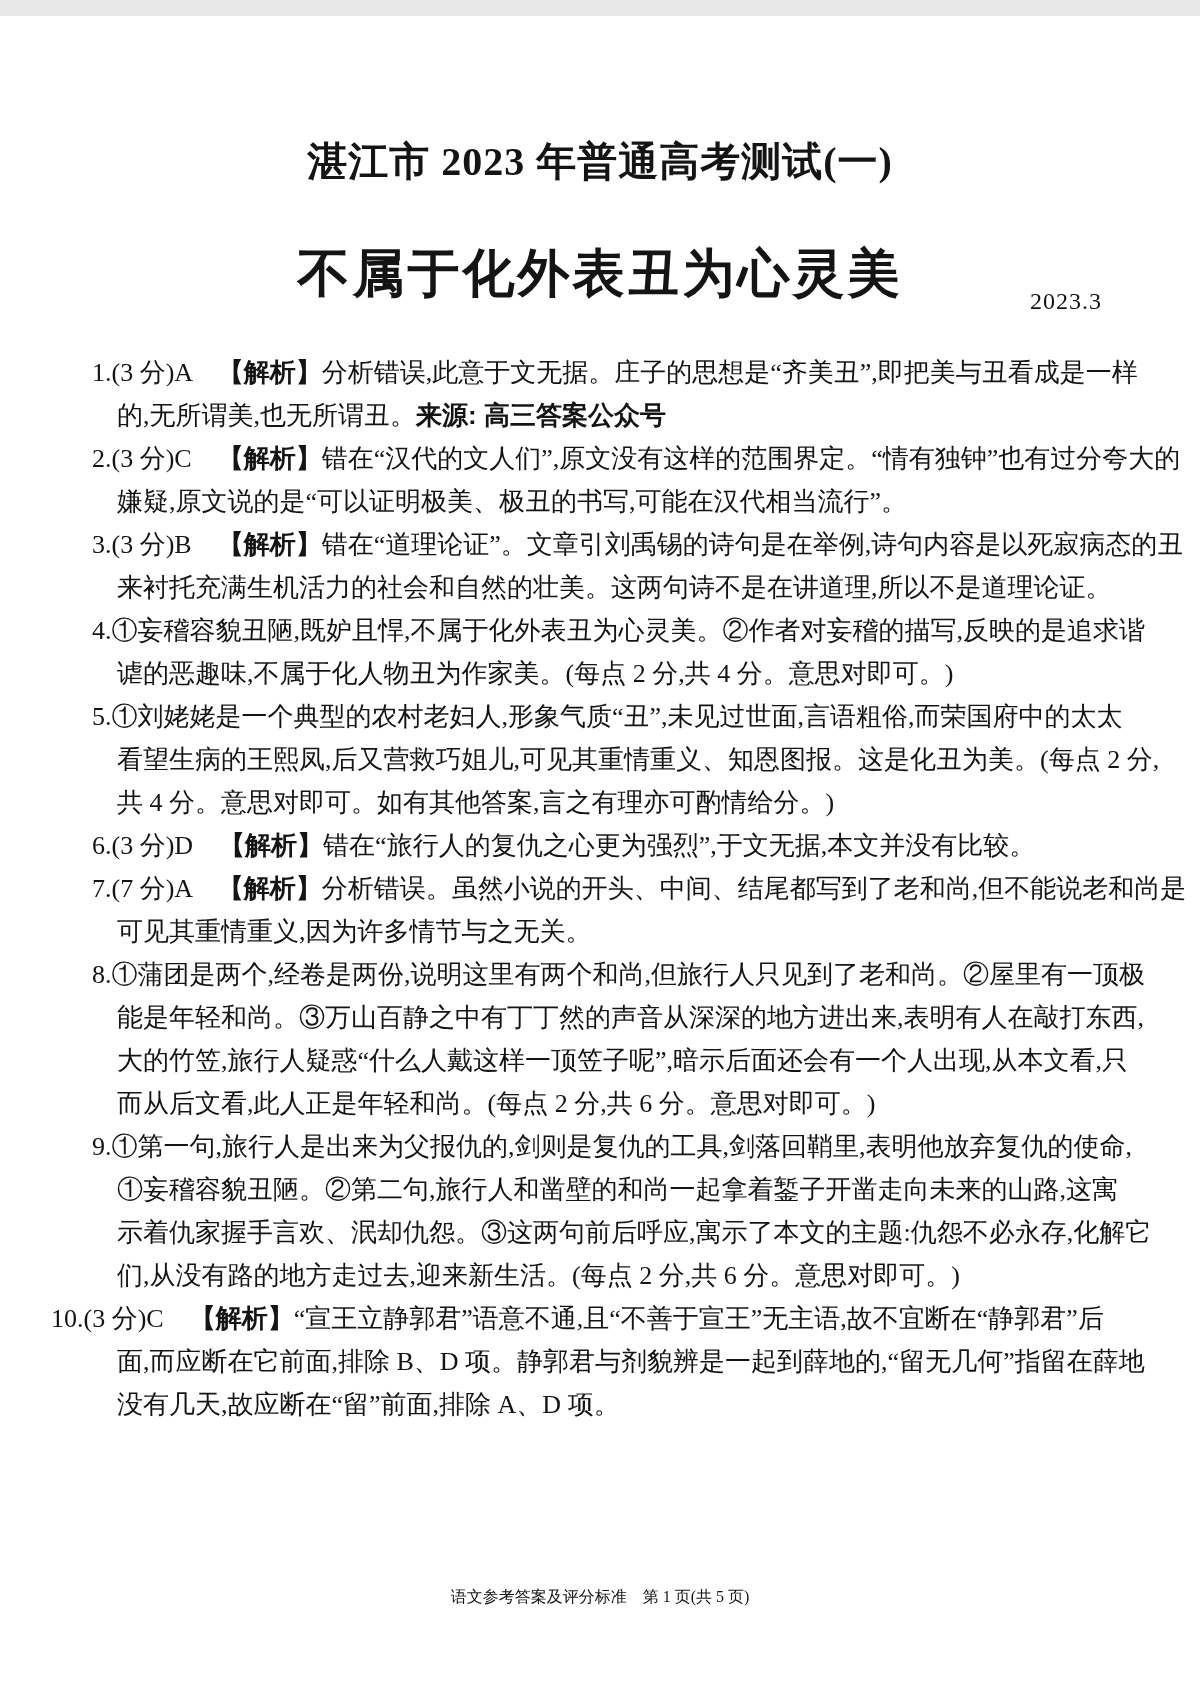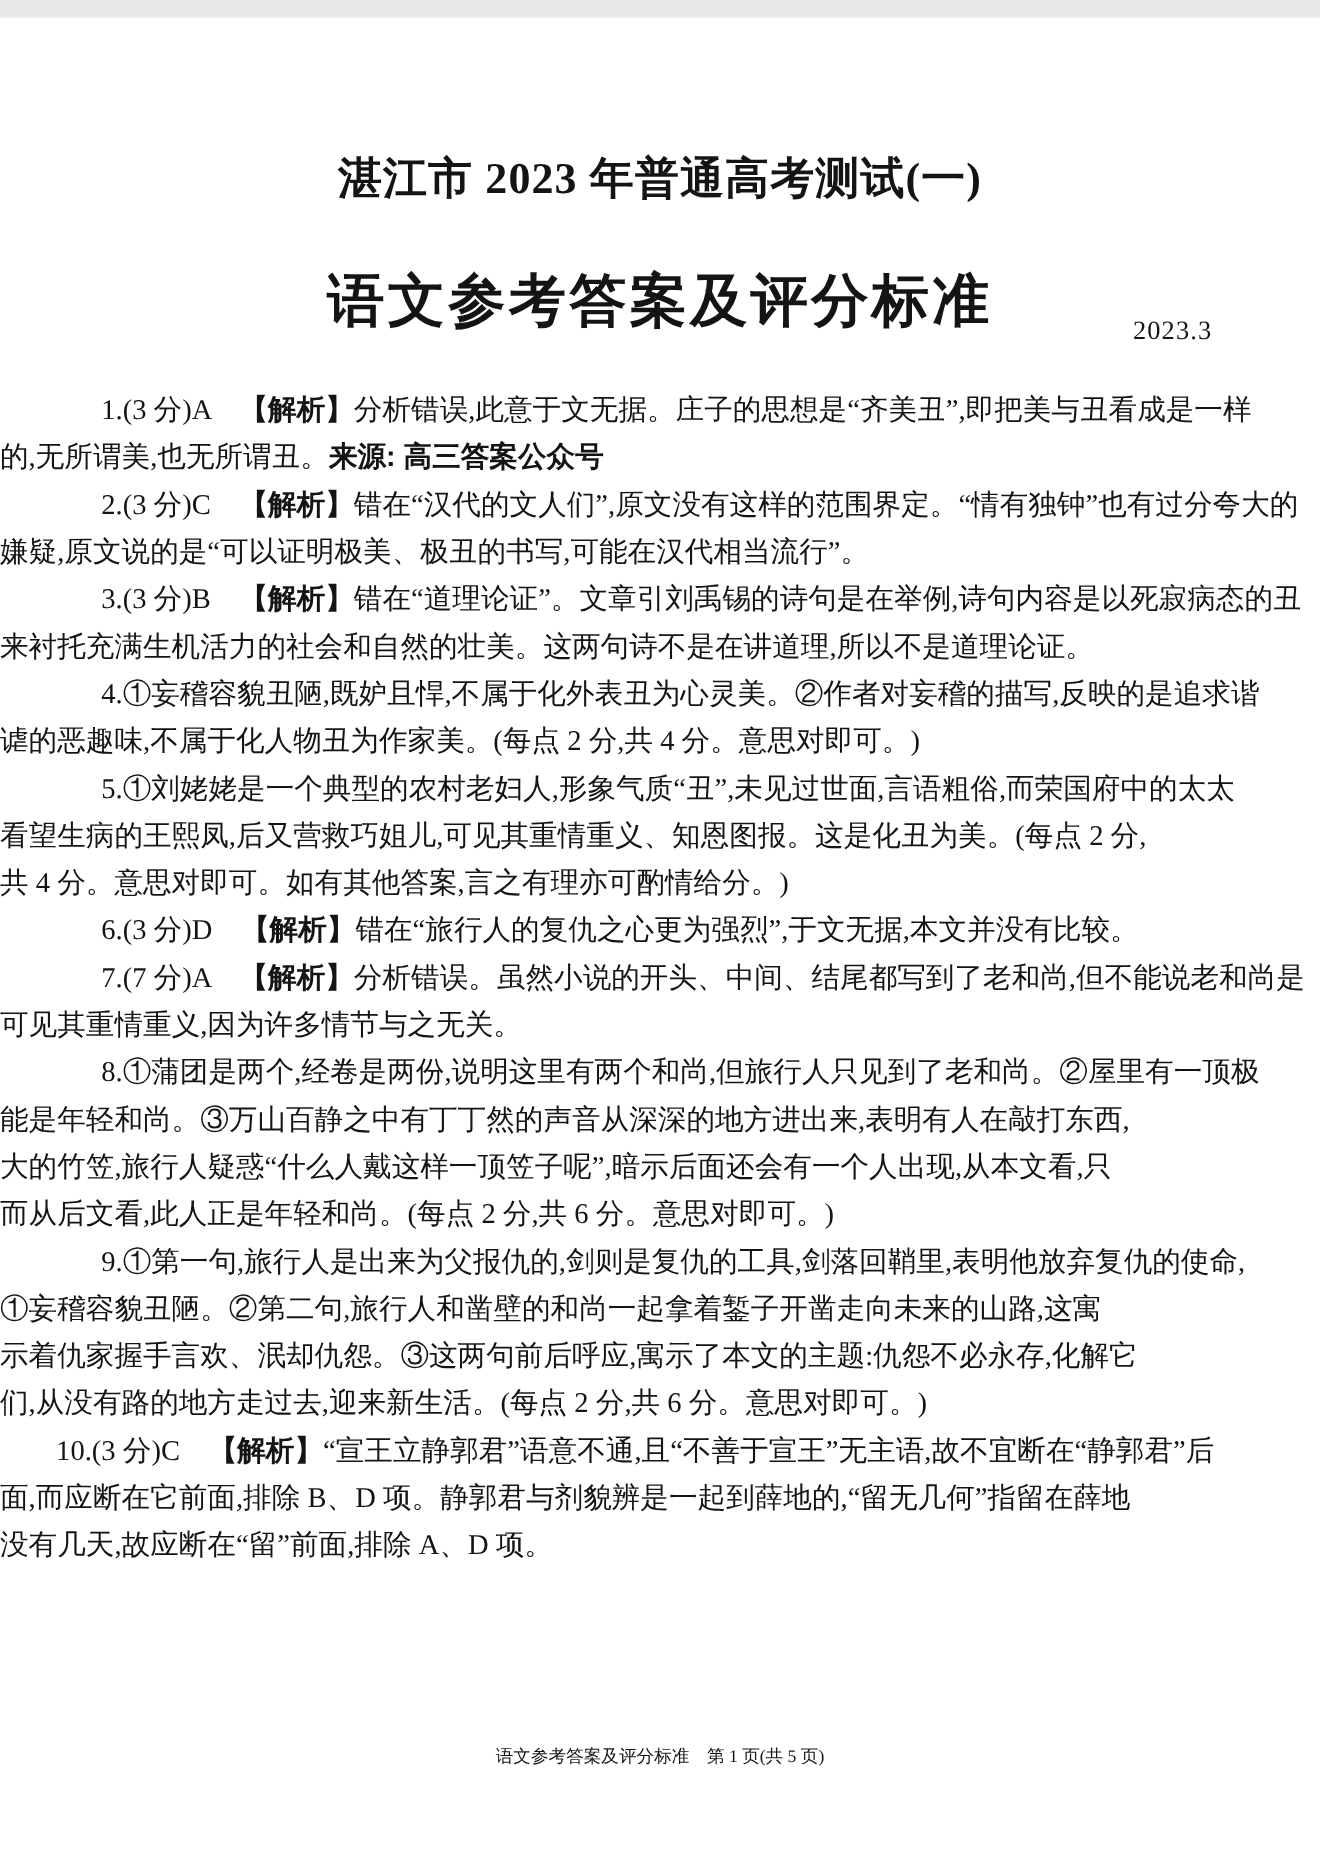--- a/index.html
+++ b/index.html
@@ -39,20 +39,21 @@
     bottom:-4px;
     font-size:24px;
     letter-spacing:1px;
   }
   .answers{
     margin-top:40px;
     font-size:26px;
     line-height:43px;
   }
   .answer-line{
+    padding-left:117px;
     white-space:nowrap;
   }
   .answer-line.first{padding-left:92px;}
   .answer-line.first.num10{padding-left:51px;}
   .seg.bold{
     font-weight:bold;
     font-family:"Liberation Sans","DejaVu Sans",sans-serif;
   }
   .page-footer{
     position:absolute;
@@ -62,21 +63,21 @@
     font-size:16px;
   }
 </style>
 </head>
 <body>
 
 <div class="page">
   <h1 class="doc-title">湛江市 2023 年普通高考测试(一)</h1>
 
   <div class="subtitle-row">
-    <span class="doc-subtitle">语文参考答案及评分标准</span>
+    <span class="doc-subtitle">不属于化外表丑为心灵美</span>
     <span class="doc-date">2023.3</span>
   </div>
 
   <div class="answers">
       <div class="answer-item">
         <div class="answer-line first"><span class="seg">1.(3 分)A　</span><span class="seg bold">【解析】</span><span class="seg">分析错误,此意于文无据。庄子的思想是“齐美丑”,即把美与丑看成是一样</span></div>
         <div class="answer-line"><span class="seg">的,无所谓美,也无所谓丑。</span><span class="seg bold">来源: 高三答案公众号</span></div>
       </div>
       <div class="answer-item">
         <div class="answer-line first"><span class="seg">2.(3 分)C　</span><span class="seg bold">【解析】</span><span class="seg">错在“汉代的文人们”,原文没有这样的范围界定。“情有独钟”也有过分夸大的</span></div>

